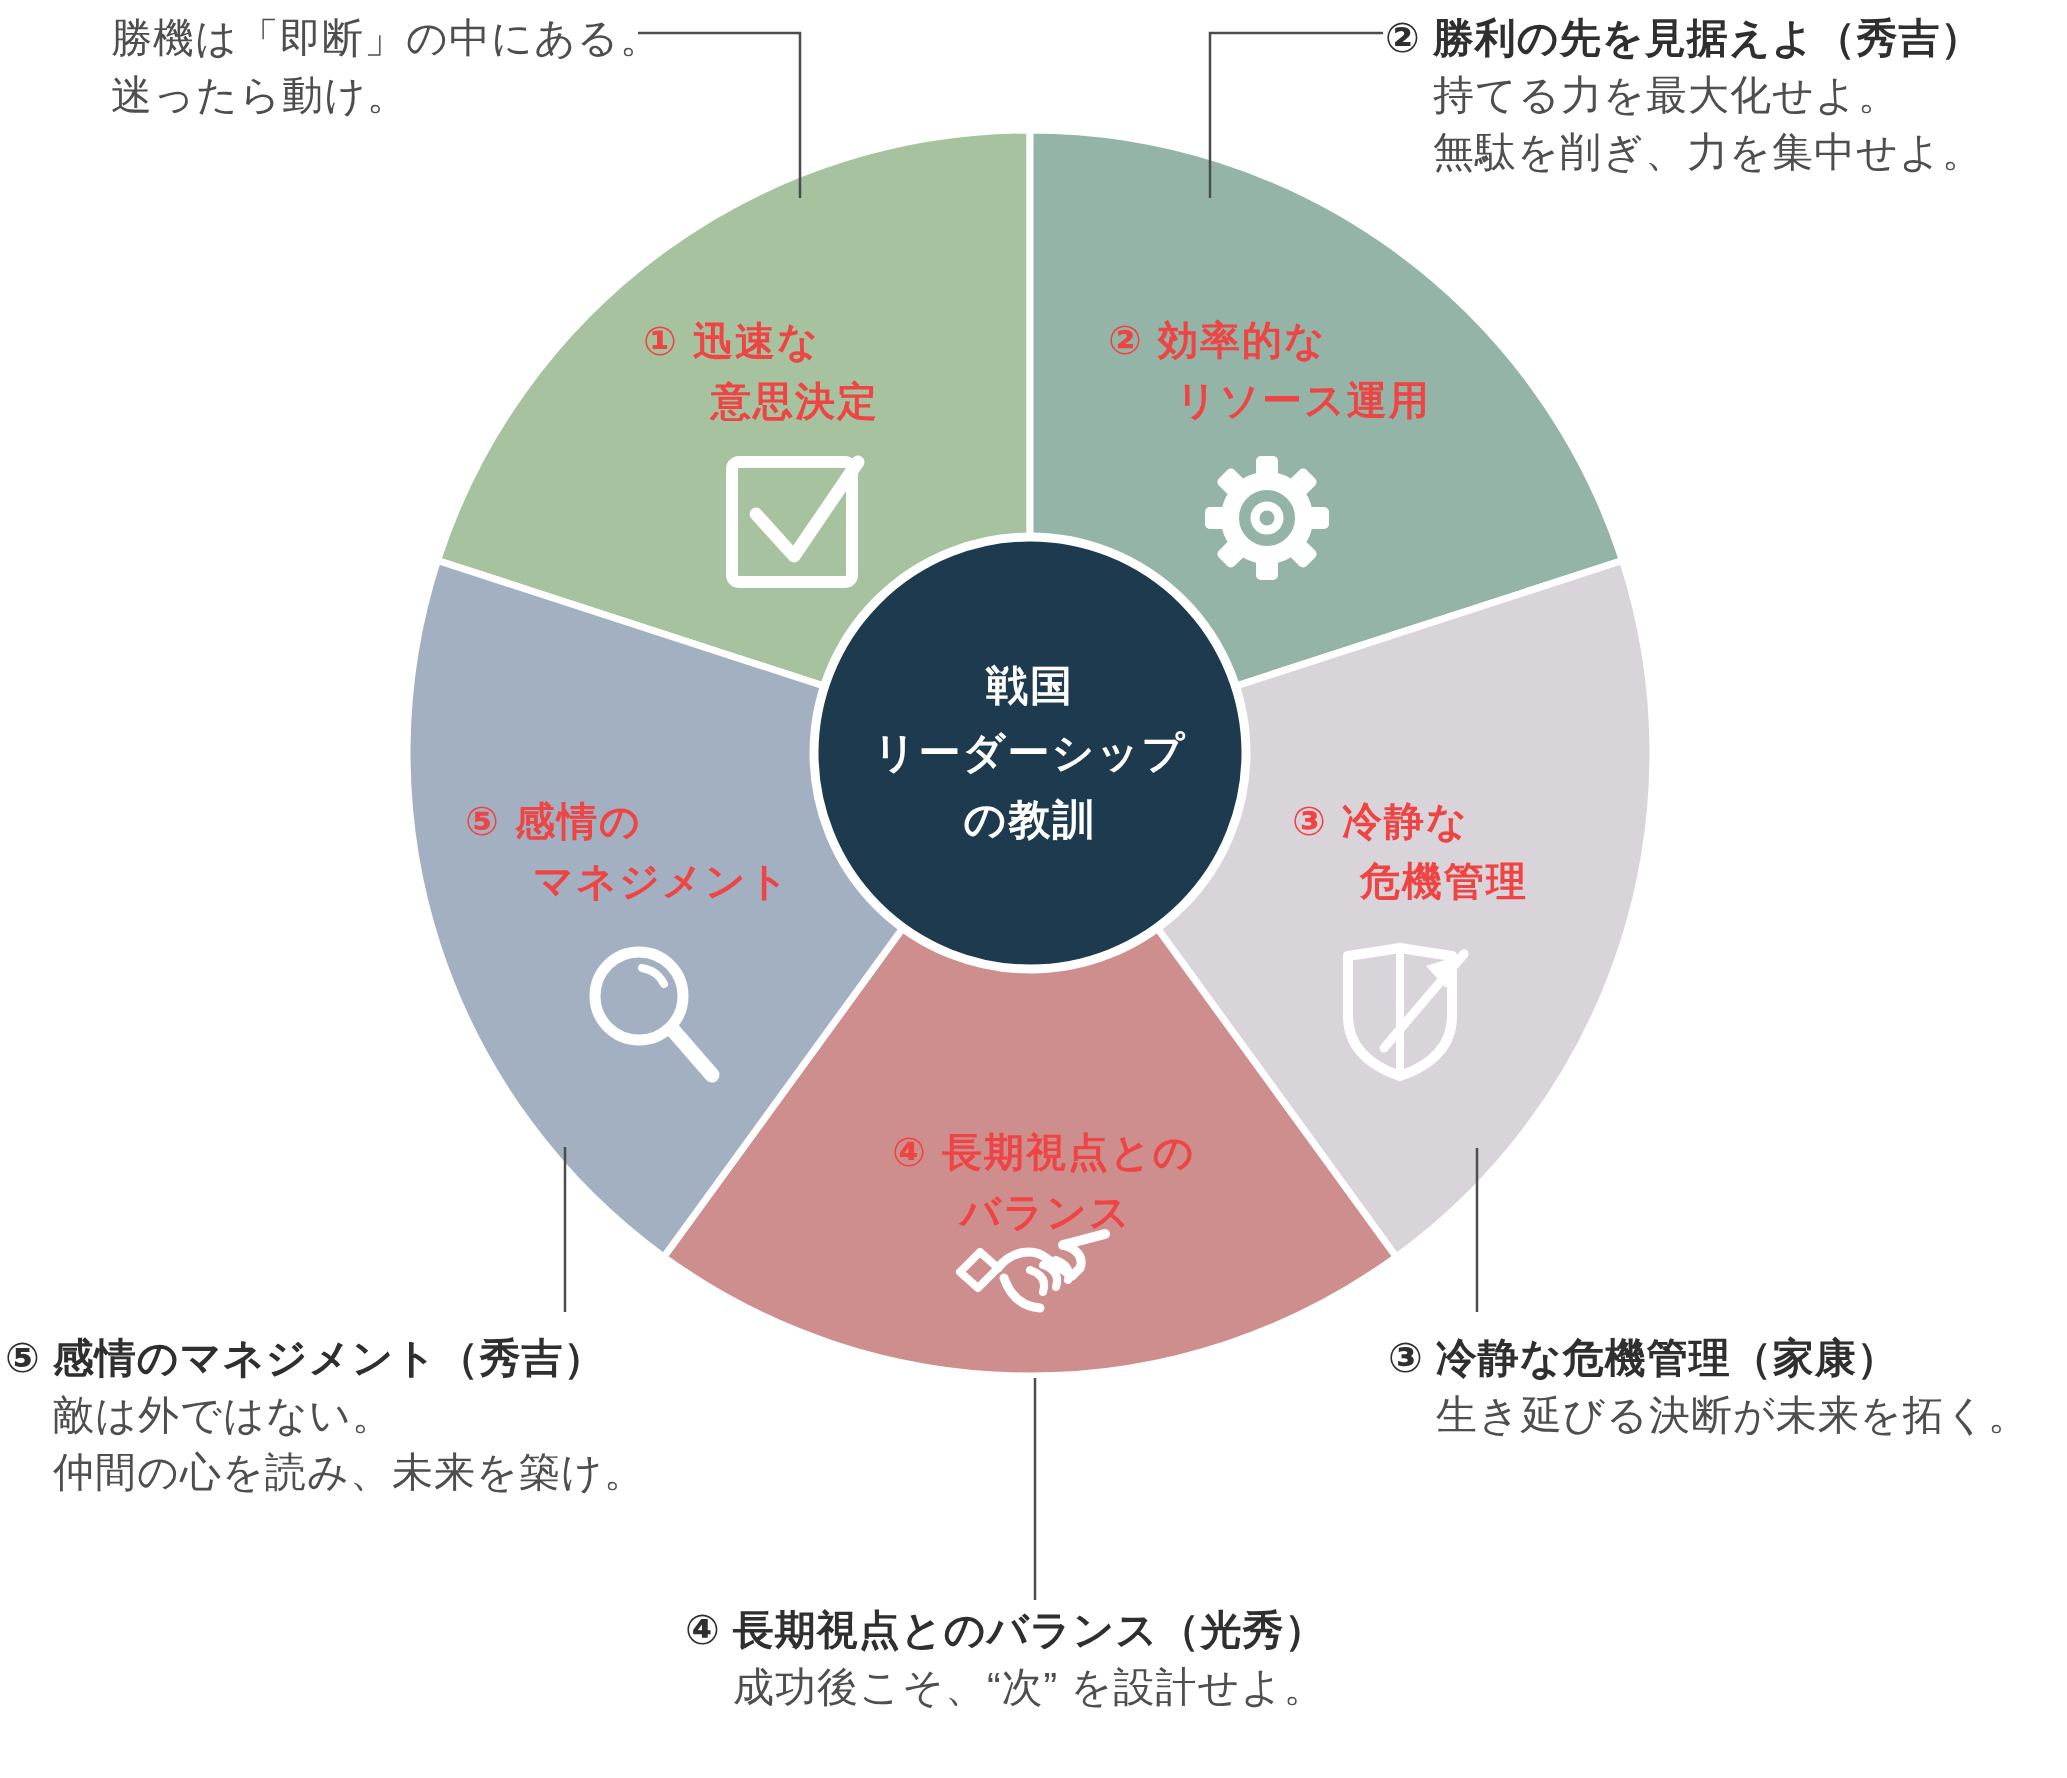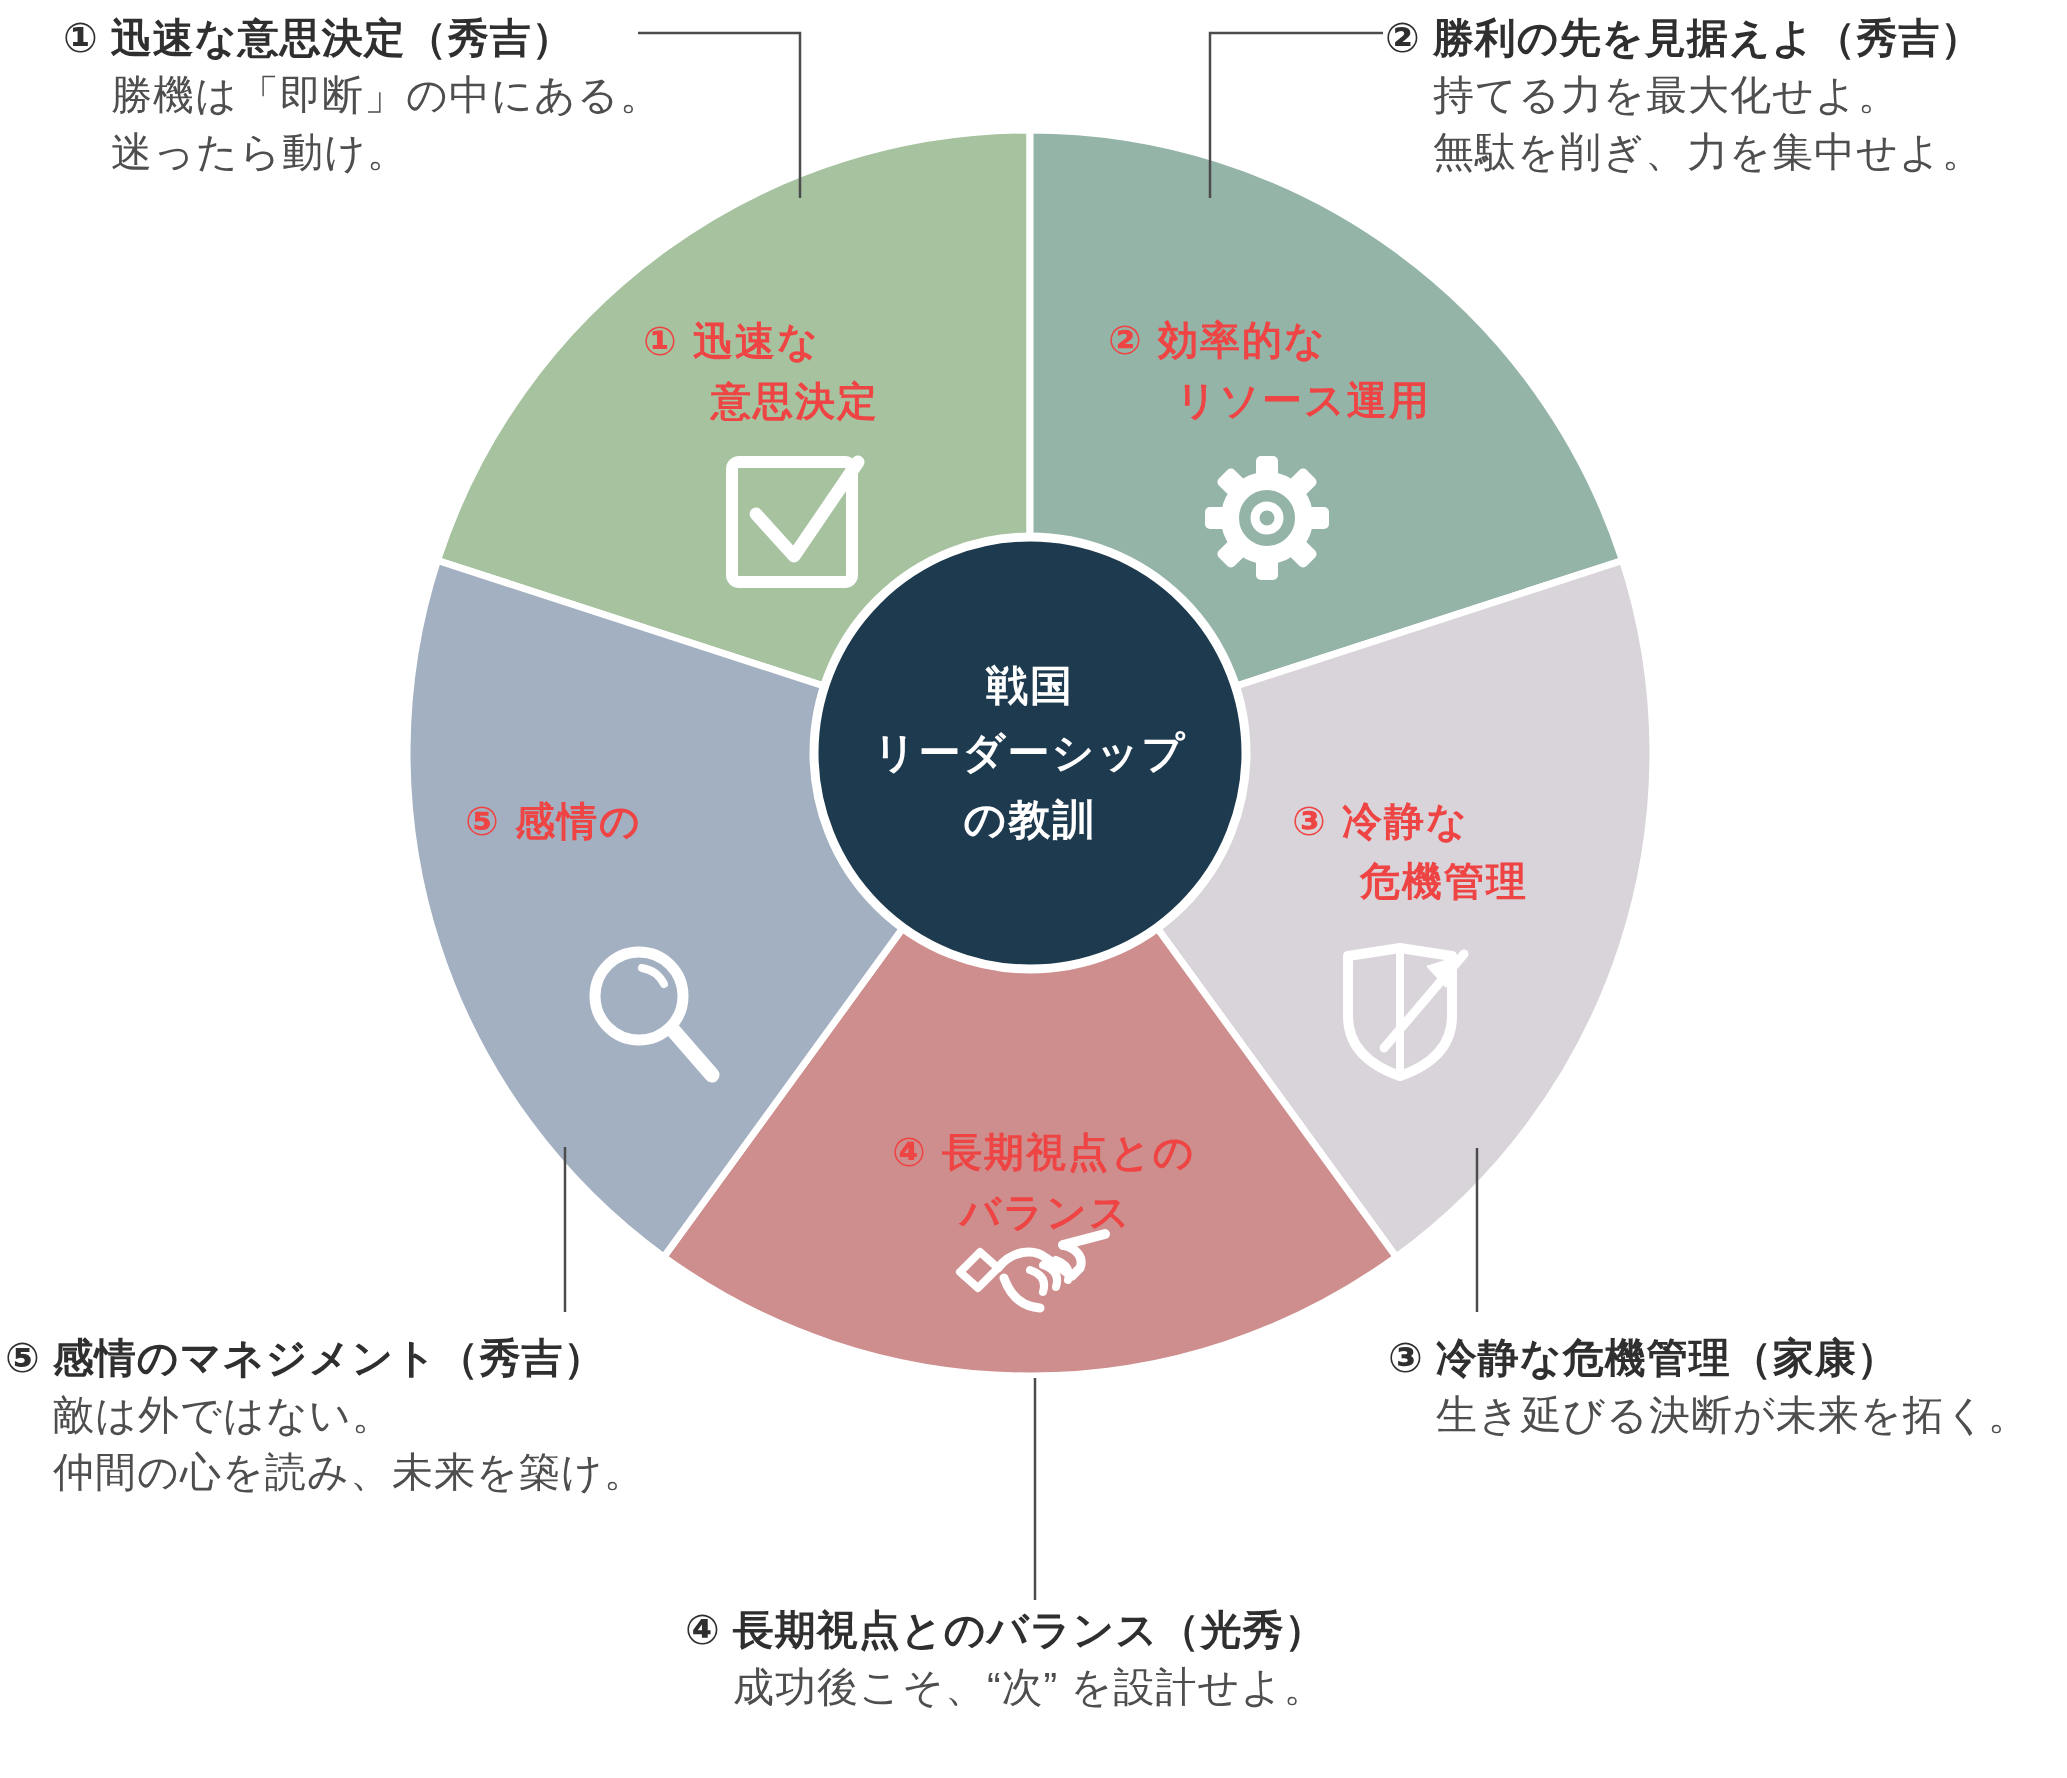--- a/index.html
+++ b/index.html
@@ -102,30 +102,30 @@
   <div class="seg-label" style="left:1292px;top:791px;">
     <div class="l1"><span class="n">③</span><span>冷静な</span></div>
     <div class="l2">危機管理</div>
   </div>
   <div class="seg-label" style="left:892px;top:1088px;margin-top:34px;">
     <div class="l1"><span class="n">④</span><span>長期視点との</span></div>
     <div class="l2">バランス</div>
   </div>
   <div class="seg-label" style="left:465px;top:791px;">
     <div class="l1"><span class="n">⑤</span><span>感情の</span></div>
+    <div class="l2">マネジメント</div>
   </div>
 
   <div class="center-title">
     <div>戦国</div>
     <div>リーダーシップ</div>
     <div>の教訓</div>
   </div>
 
   <div class="ann" style="left:63px;top:10px;">
-    <div class="t"><span class="n">①</span><span>迅速な意思決定（秀吉）</span></div>
     <div class="b">勝機は「即断」の中にある。</div>
     <div class="b">迷ったら動け。</div>
   </div>
   <div class="ann" style="left:1385px;top:10px;">
     <div class="t"><span class="n">②</span><span>勝利の先を見据えよ（秀吉）</span></div>
     <div class="b">持てる力を最大化せよ。</div>
     <div class="b">無駄を削ぎ、力を集中せよ。</div>
   </div>
   <div class="ann" style="left:1388px;top:1330px;">
     <div class="t"><span class="n">③</span><span>冷静な危機管理（家康）</span></div>

